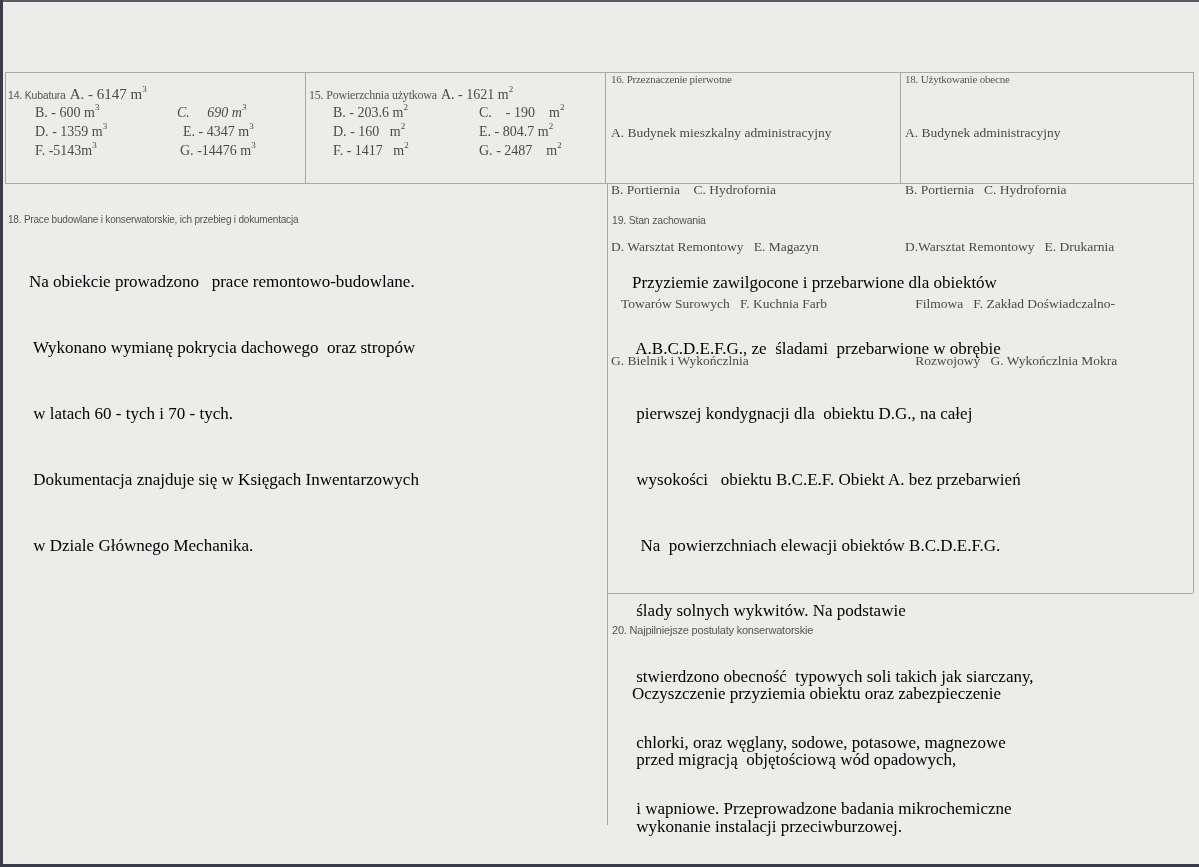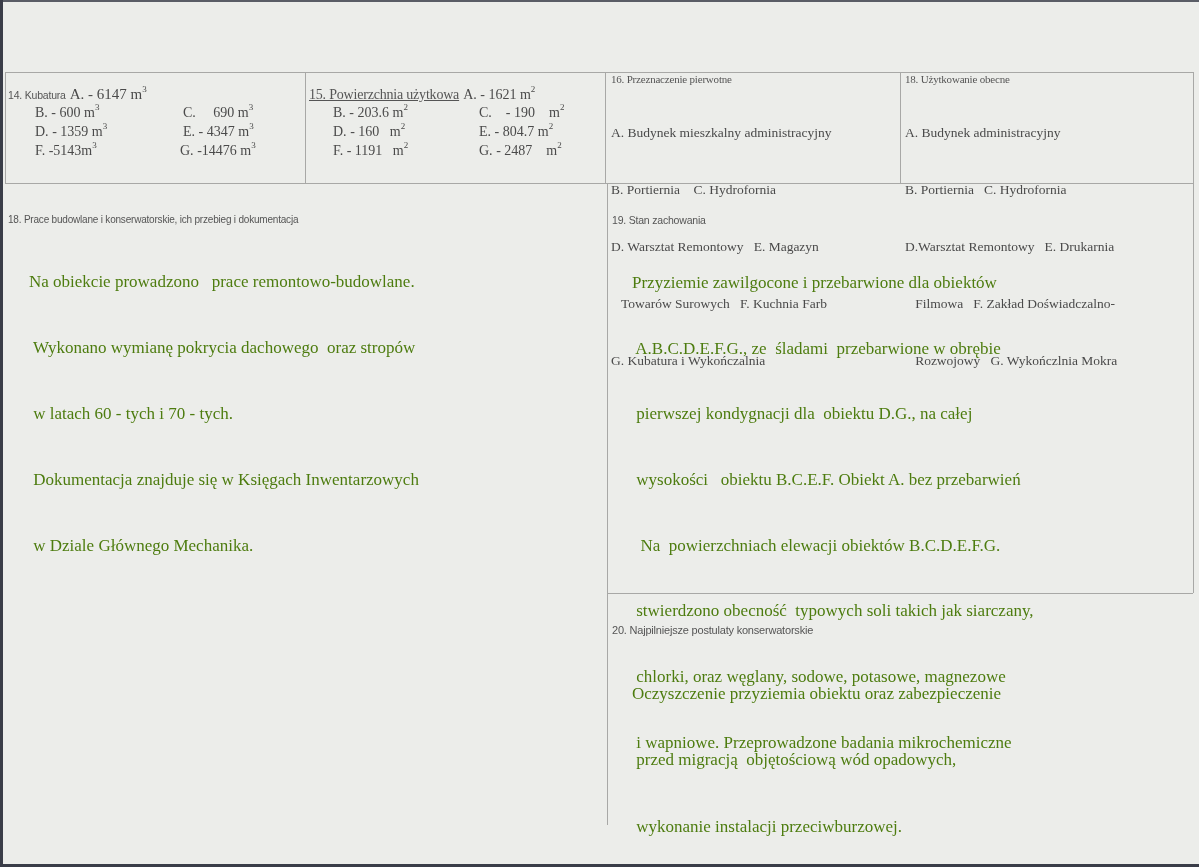--- a/index.html
+++ b/index.html
@@ -13,21 +13,21 @@
   .scan-edge-bottom { position: absolute; left: 0; bottom: 0; width: 1199px; height: 3px; background: #3a3d48; }
   .scan-edge-top { position: absolute; left: 0; top: 0; width: 1199px; height: 2px; background: #5a5d66; }
   .card { position: absolute; left: 0; top: 0; width: 1199px; height: 867px; }
 
   .hline { position: absolute; height: 1px; background: #a8a8a6; }
   .vline { position: absolute; width: 1px; background: #a8a8a6; }
 
   .cell { position: absolute; box-sizing: border-box; }
   .label { font-family: "Liberation Sans", "DejaVu Sans", sans-serif; font-size: 10.5px; color: #555; white-space: nowrap; letter-spacing: -0.2px; margin-top: 28px; }
   .serif-sm { font-size: 14px; line-height: 27px; white-space: nowrap; }
-  .body-text { font-size: 17px; line-height: 22.5px; white-space: nowrap; color: #4d7c0f; }
+  .body-text { font-size: 17px; line-height: 22.5px; white-space: nowrap; color: #000000; }
   sup { font-size: 9px; vertical-align: 7px; }
   .row-line { position: absolute; white-space: nowrap; }
 </style>
 </head>
 <body>
 
 <div class="card">
   <div class="scan-edge-top"></div>
   <div class="scan-edge-left"></div>
   <div class="scan-edge-bottom"></div>
@@ -42,48 +42,48 @@
   <div class="vline" style="left:1193px; top:72px; height:111px;"></div>
   <div class="vline" style="left:607px; top:183px; height:642px;"></div>
   <div class="vline" style="left:1193px; top:183px; height:410px;"></div>
 
   <div class="cell" style="left:8px; top:74px; width:296px; height:108px;">
     <div class="row-line" style="left:0; top:2px;">
       <span class="label">14. Kubatura</span>
       <span class="serif-sm" style="font-size:15px;"><span>A.</span> <span>- 6147</span> <span>m</span><sup>3</sup></span>
     </div>
     <div class="row-line serif-sm" style="left:27px; top:20px;"><span>B.</span> <span>-   600</span> <span>m</span><sup>3</sup></div>
-    <div class="row-line serif-sm" style="left:175px; top:20px;"><span>C.</span>&nbsp;&nbsp;&nbsp;&nbsp; <span>690</span> <span>m</span><sup>3</sup></div>
+    <div class="row-line serif-sm" style="left:169px; top:20px;font-style:italic;"><span>C.</span>&nbsp;&nbsp;&nbsp;&nbsp; <span>690</span> <span>m</span><sup>3</sup></div>
     <div class="row-line serif-sm" style="left:27px; top:39px;"><span>D.</span> <span>- 1359</span> <span>m</span><sup>3</sup></div>
     <div class="row-line serif-sm" style="left:175px; top:39px;"><span>E.</span> <span>- 4347</span> <span>m</span><sup>3</sup></div>
     <div class="row-line serif-sm" style="left:27px; top:58px;"><span>F.</span> <span> -5143</span><span>m</span><sup>3</sup></div>
     <div class="row-line serif-sm" style="left:172px; top:58px;"><span>G.</span> <span>-14476</span> <span>m</span><sup>3</sup></div>
   </div>
 
   <div class="cell" style="left:309px; top:74px; width:295px; height:108px;">
     <div class="row-line" style="left:0; top:2px;">
-      <span class="label" style="font-family:'Liberation Serif',serif; font-size:14px;text-decoration:underline;">15. Powierzchnia użytkowa</span>
+      <span class="label" style="font-family:'Liberation Serif',serif; font-size:12px;">15. Powierzchnia użytkowa</span>
       <span class="serif-sm"><span>A.</span> <span>- 1621</span> <span>m</span><sup>2</sup></span>
     </div>
     <div class="row-line serif-sm" style="left:24px; top:20px;"><span>B.</span> <span>- 203.6</span> <span>m</span><sup>2</sup></div>
     <div class="row-line serif-sm" style="left:170px; top:20px;"><span>C.</span>&nbsp;&nbsp;&nbsp; <span>-   190</span>&nbsp;&nbsp;&nbsp; <span>m</span><sup>2</sup></div>
     <div class="row-line serif-sm" style="left:24px; top:39px;"><span>D.</span> <span>-  160</span>&nbsp;&nbsp; <span>m</span><sup>2</sup></div>
     <div class="row-line serif-sm" style="left:170px; top:39px;"><span>E.</span> <span>-   804.7</span> <span>m</span><sup>2</sup></div>
-    <div class="row-line serif-sm" style="left:24px; top:58px;"><span>F.</span> <span>- 1191</span>&nbsp;&nbsp; <span>m</span><sup>2</sup></div>
+    <div class="row-line serif-sm" style="left:24px; top:58px;"><span>F.</span> <span>- 1417</span>&nbsp;&nbsp; <span>m</span><sup>2</sup></div>
     <div class="row-line serif-sm" style="left:170px; top:58px;"><span>G.</span> <span>- 2487</span>&nbsp;&nbsp;&nbsp; <span>m</span><sup>2</sup></div>
   </div>
 
   <div class="cell" style="left:611px; top:72px; width:288px; height:110px;">
     <div class="label" style="font-family:'Liberation Serif',serif; font-size:11px; margin-top:1px;">16. Przeznaczenie pierwotne</div>
     <div class="serif-sm" style="font-size:13.5px; line-height:19px; white-space:pre;">
       <div>A. Budynek mieszkalny administracyjny</div>
       <div>B. Portiernia    C. Hydrofornia</div>
       <div>D. Warsztat Remontowy   E. Magazyn</div>
       <div>   Towarów Surowych   F. Kuchnia Farb</div>
-      <div>G. Kubatura i Wykończalnia</div>
+      <div>G. Bielnik i Wykończlnia</div>
     </div>
   </div>
 
   <div class="cell" style="left:905px; top:72px; width:288px; height:110px;">
     <div class="label" style="font-family:'Liberation Serif',serif; font-size:11px; margin-top:1px;">18. Użytkowanie obecne</div>
     <div class="serif-sm" style="font-size:13.5px; line-height:19px; white-space:pre;">
       <div>A. Budynek administracyjny</div>
       <div>B. Portiernia   C. Hydrofornia</div>
       <div>D.Warsztat Remontowy   E. Drukarnia</div>
       <div>   Filmowa   F. Zakład Doświadczalno-</div>
@@ -103,20 +103,21 @@
   </div>
 
   <div class="cell" style="left:612px; top:186px; width:580px; height:405px;">
     <div class="label" style="font-size:10.5px;">19. Stan zachowania</div>
     <div class="body-text" style="margin-left:20px; margin-top:2px; white-space:pre; line-height:21.9px;">
       <div>Przyziemie zawilgocone i przebarwione dla obiektów</div>
       <div> A.B.C.D.E.F.G., ze  śladami  przebarwione w obrębie</div>
       <div> pierwszej kondygnacji dla  obiektu D.G., na całej</div>
       <div> wysokości   obiektu B.C.E.F. Obiekt A. bez przebarwień</div>
       <div>  Na  powierzchniach elewacji obiektów B.C.D.E.F.G.</div>
+      <div> ślady solnych wykwitów. Na podstawie</div>
       <div> stwierdzono obecność  typowych soli takich jak siarczany,</div>
       <div> chlorki, oraz węglany, sodowe, potasowe, magnezowe</div>
       <div> i wapniowe. Przeprowadzone badania mikrochemiczne</div>
       
       
       
       
     </div>
   </div>
 

